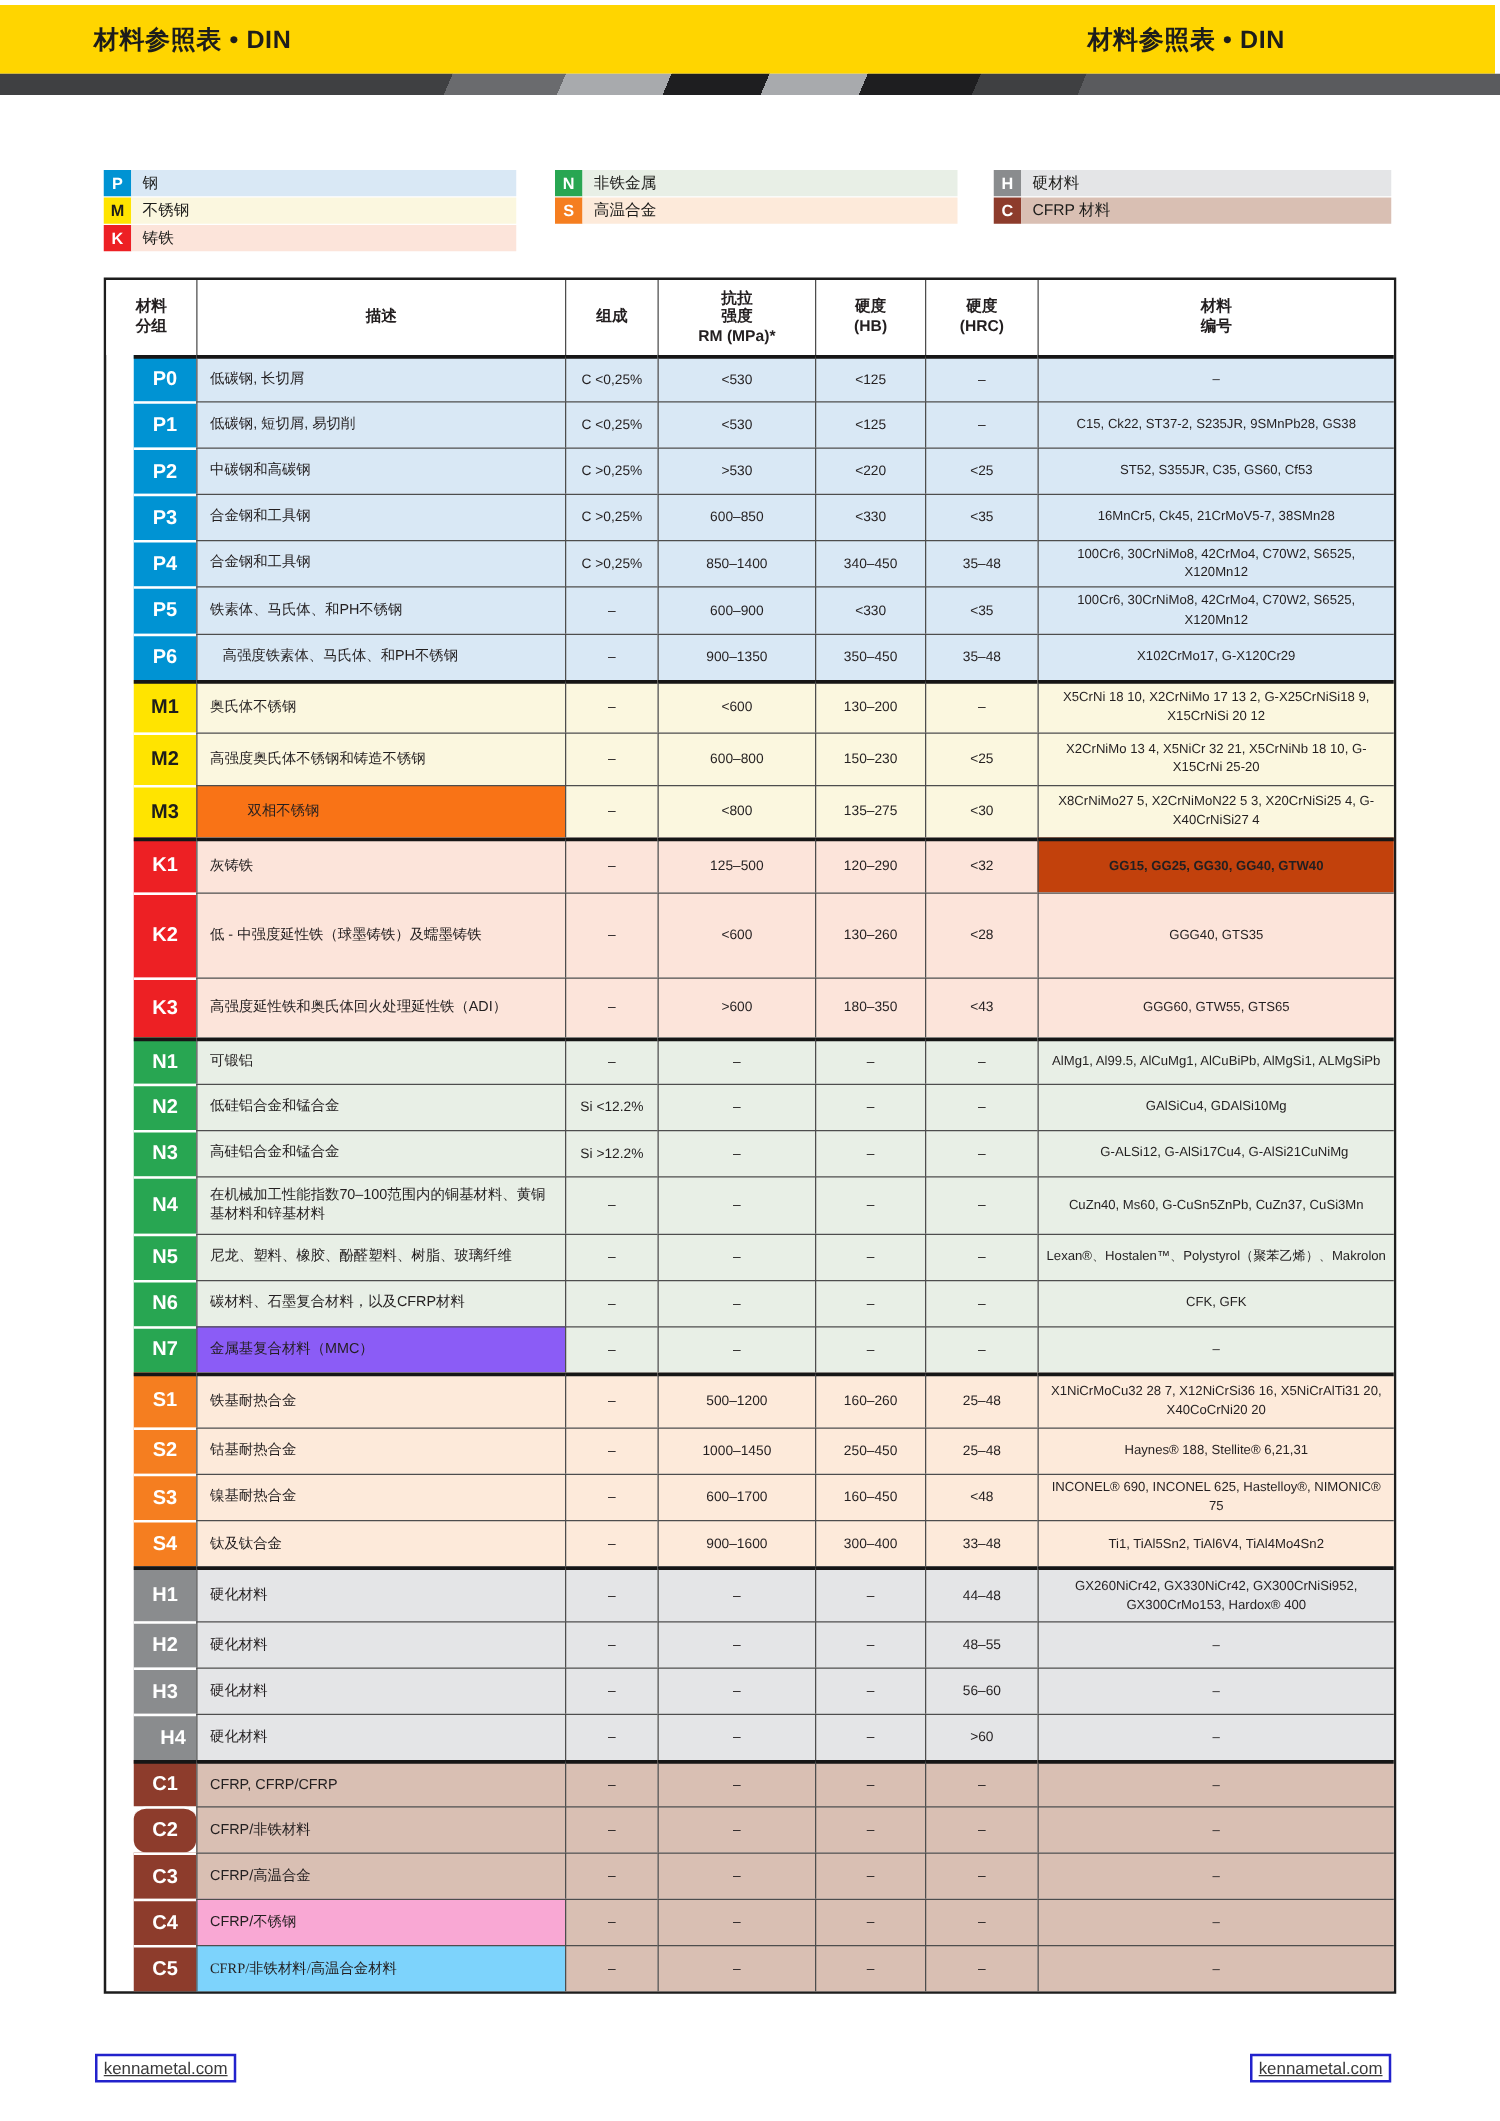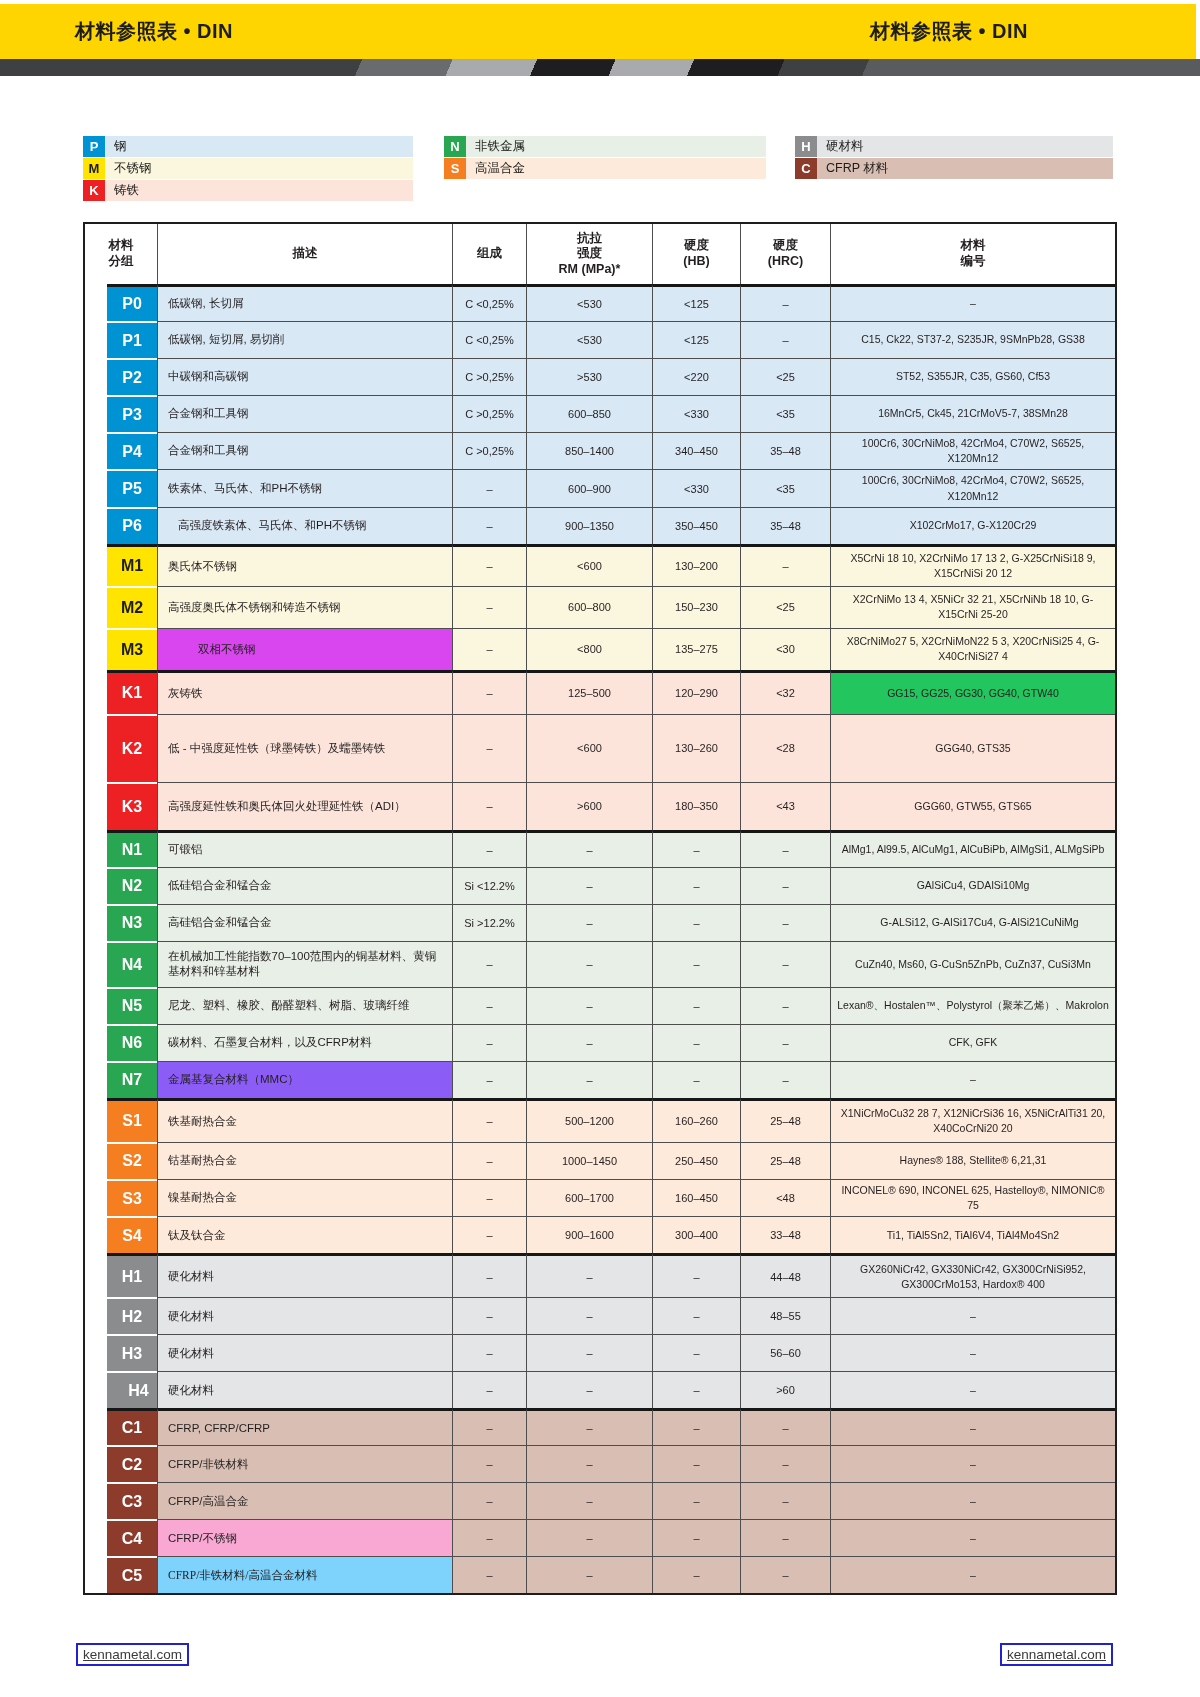--- a/index.html
+++ b/index.html
@@ -210,36 +210,36 @@
     <div class="desc" style="background: rgb(251, 247, 223);">高强度奥氏体不锈钢和铸造不锈钢</div>
     <div class="comp" style="background: rgb(251, 247, 223);">–</div>
     <div class="rm" style="background: rgb(251, 247, 223);">600–800</div>
     <div class="hb" style="background: rgb(251, 247, 223);">150–230</div>
     <div class="hrc" style="background: rgb(251, 247, 223);">&lt;25</div>
     <div class="mats" style="background: rgb(251, 247, 223);">X2CrNiMo 13 4, X5NiCr 32 21, X5CrNiNb 18 10, G-X15CrNi 25-20</div>
   </div>
 
   <div class="trow body" style="min-height: 42px; border-radius: 17px;">
     <div class="code" style="background: rgb(255, 228, 0); color: rgb(29, 29, 27);">M3</div>
-    <div class="desc" style="background: #d946ef; padding-left: 40px;">双相不锈钢</div>
+    <div class="desc" style="background: #f97316; padding-left: 40px;">双相不锈钢</div>
     <div class="comp" style="background: rgb(251, 247, 223);">–</div>
     <div class="rm" style="background: rgb(251, 247, 223);">&lt;800</div>
     <div class="hb" style="background: rgb(251, 247, 223);">135–275</div>
     <div class="hrc" style="background: rgb(251, 247, 223);">&lt;30</div>
     <div class="mats" style="background: rgb(251, 247, 223);">X8CrNiMo27 5, X2CrNiMoN22 5 3, X20CrNiSi25 4, G-X40CrNiSi27 4</div>
   </div>
 
   <div class="trow body group-start" style="min-height: 44px;">
     <div class="code" style="background: rgb(237, 32, 36); color: rgb(255, 255, 255);">K1</div>
     <div class="desc" style="background: rgb(252, 228, 218);">灰铸铁</div>
     <div class="comp" style="background: rgb(252, 228, 218);">–</div>
     <div class="rm" style="background: rgb(252, 228, 218);">125–500</div>
     <div class="hb" style="background: rgb(252, 228, 218);">120–290</div>
     <div class="hrc" style="background: rgb(252, 228, 218);">&lt;32</div>
-    <div class="mats" style="background: #22c55e;">GG15, GG25, GG30, GG40, GTW40</div>
+    <div class="mats" style="background: #c2410c; font-weight: bold;">GG15, GG25, GG30, GG40, GTW40</div>
   </div>
 
   <div class="trow body" style="min-height: 68px;">
     <div class="code" style="background: rgb(237, 32, 36); color: rgb(255, 255, 255);">K2</div>
     <div class="desc" style="background: rgb(252, 228, 218);">低 - 中强度延性铁（球墨铸铁）及蠕墨铸铁</div>
     <div class="comp" style="background: rgb(252, 228, 218);">–</div>
     <div class="rm" style="background: rgb(252, 228, 218);">&lt;600</div>
     <div class="hb" style="background: rgb(252, 228, 218);">130–260</div>
     <div class="hrc" style="background: rgb(252, 228, 218);">&lt;28</div>
     <div class="mats" style="background: rgb(252, 228, 218);">GGG40, GTS35</div>
@@ -409,21 +409,21 @@
     <div class="code" style="background: rgb(141, 60, 44); color: rgb(255, 255, 255);">C1</div>
     <div class="desc" style="background: rgb(217, 191, 179);">CFRP, CFRP/CFRP</div>
     <div class="comp" style="background: rgb(217, 191, 179);">–</div>
     <div class="rm" style="background: rgb(217, 191, 179);">–</div>
     <div class="hb" style="background: rgb(217, 191, 179);">–</div>
     <div class="hrc" style="background: rgb(217, 191, 179);">–</div>
     <div class="mats" style="background: rgb(217, 191, 179);">–</div>
   </div>
 
   <div class="trow body">
-    <div class="code" style="background: rgb(141, 60, 44); color: rgb(255, 255, 255);">C2</div>
+    <div class="code" style="background: rgb(141, 60, 44); color: rgb(255, 255, 255); border-radius: 10px;">C2</div>
     <div class="desc" style="background: rgb(217, 191, 179);">CFRP/非铁材料</div>
     <div class="comp" style="background: rgb(217, 191, 179);">–</div>
     <div class="rm" style="background: rgb(217, 191, 179);">–</div>
     <div class="hb" style="background: rgb(217, 191, 179);">–</div>
     <div class="hrc" style="background: rgb(217, 191, 179);">–</div>
     <div class="mats" style="background: rgb(217, 191, 179);">–</div>
   </div>
 
   <div class="trow body">
     <div class="code" style="background: rgb(141, 60, 44); color: rgb(255, 255, 255);">C3</div>

